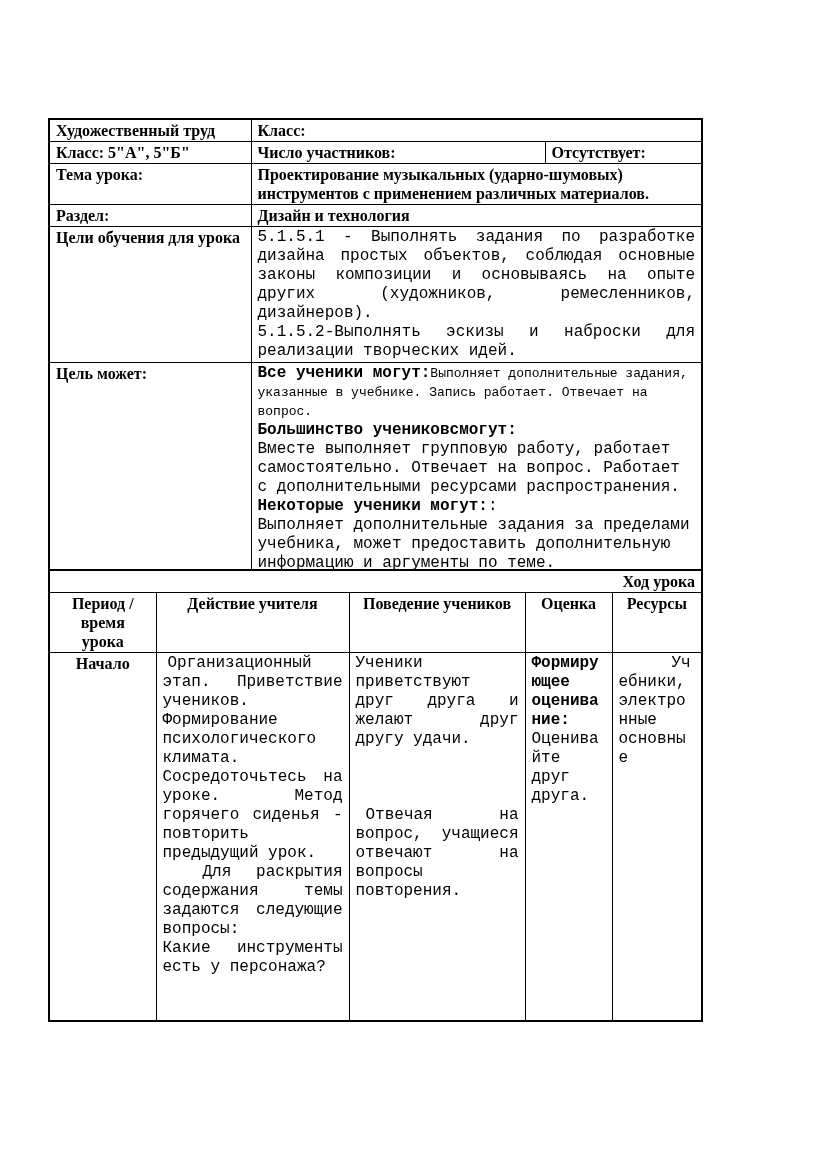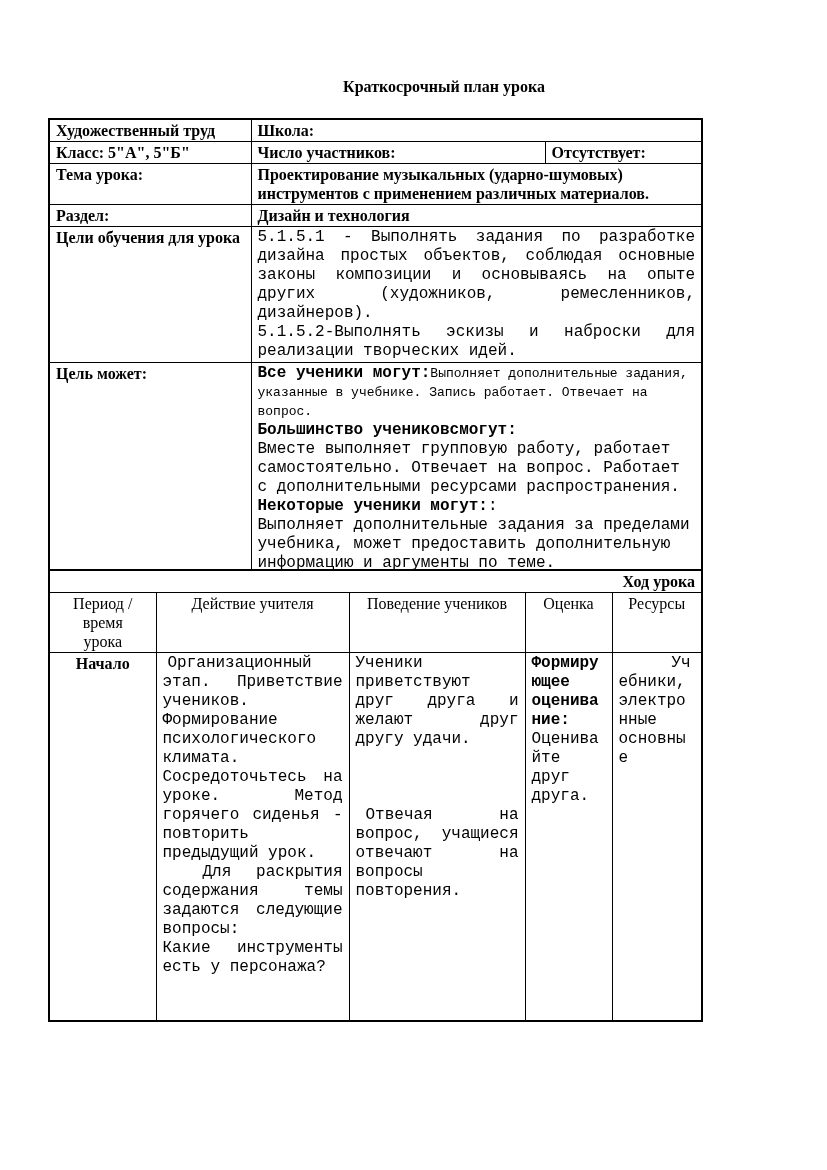--- a/index.html
+++ b/index.html
@@ -44,48 +44,47 @@
     font-weight: normal;
   }
   .b { font-weight: bold; }
   .small { font-size: 13px; }
   .center { text-align: center; }
   .just { text-align: justify; }
   .pre { white-space: pre-line; }
   .h22 { height: 16px; }
   .goal-cell { height: 200px; }
   .band-cell { height: 22px; text-align: right; font-weight: bold; }
-  .hdr { font-weight: normal; text-align: center; vertical-align: top; }
+  .hdr { font-weight: bold; text-align: center; vertical-align: top; }
   .hdr-row th { height: 57px; }
   .body-row td { height: 368px; margin-left: 10px; }
   p { margin: 0; font-family: Liberation Mono, monospace; }
   .ind-sm  { text-indent: 5px; }
   .ind-md  { text-indent: 10px; }
   .ind-lg  { text-indent: 40px; }
   .gap-top { margin-top: 57px; }
   .narrow { overflow-wrap: break-word; word-wrap: break-word; text-align: justify; }
   .res-text { text-indent: 53px; }
 </style>
 </head>
 <body>
 
 <div class="page">
 
-  <div class="doc-title">Краткосрочный план урока</div>
 
   <table class="t1">
     <colgroup>
       <col style="width:202px">
         <col style="width:294px">
         <col style="width:157px">
     </colgroup>
     <tbody>
         <tr>
       <td class="b h22">Художественный труд</td>
-      <td class="b h22" colspan="2">Школа:</td>
+      <td class="b h22" colspan="2">Класс:</td>
     </tr>
     <tr>
       <td class="b h22">Класс: 5"А", 5"Б"</td>
       <td class="b h22">Число участников:</td>
       <td class="b h22">Отсутствует:</td>
     </tr>
     <tr>
       <td class="b">Тема урока:</td>
       <td class="b" colspan="2">Проектирование музыкальных (ударно-шумовых) инструментов с применением различных материалов.</td>
     </tr>

